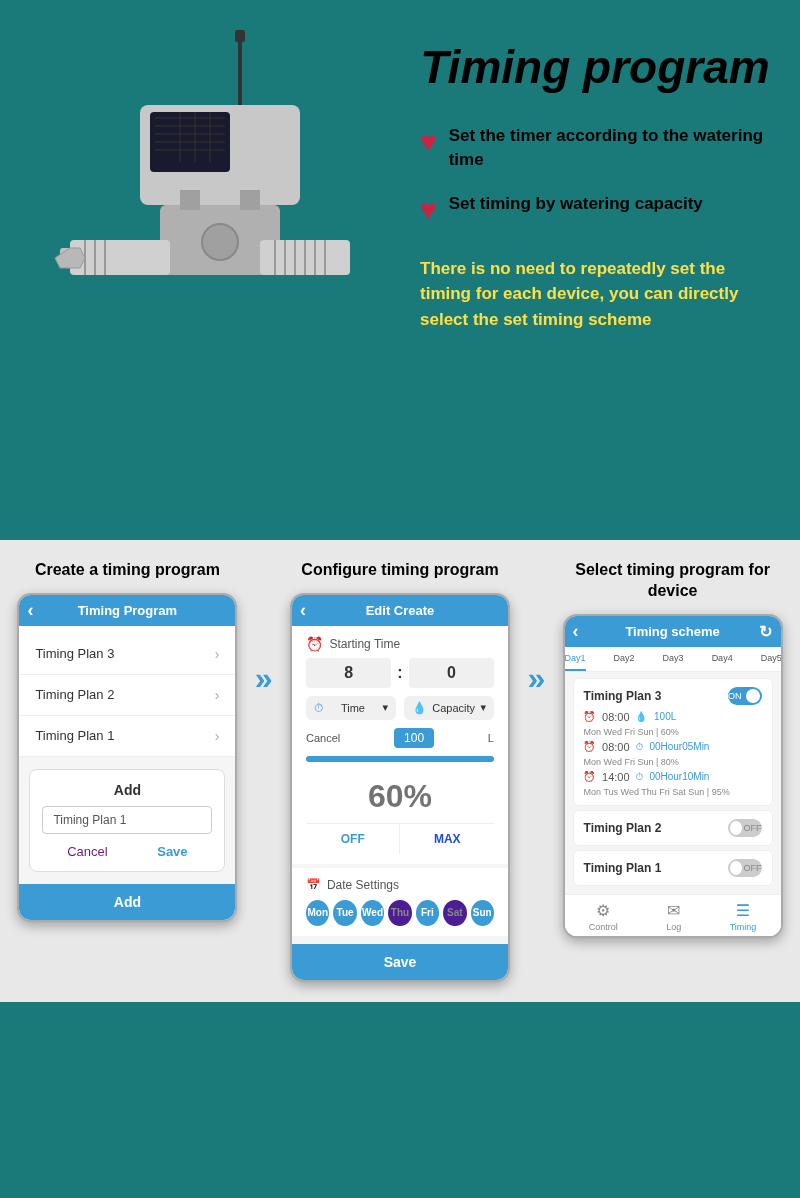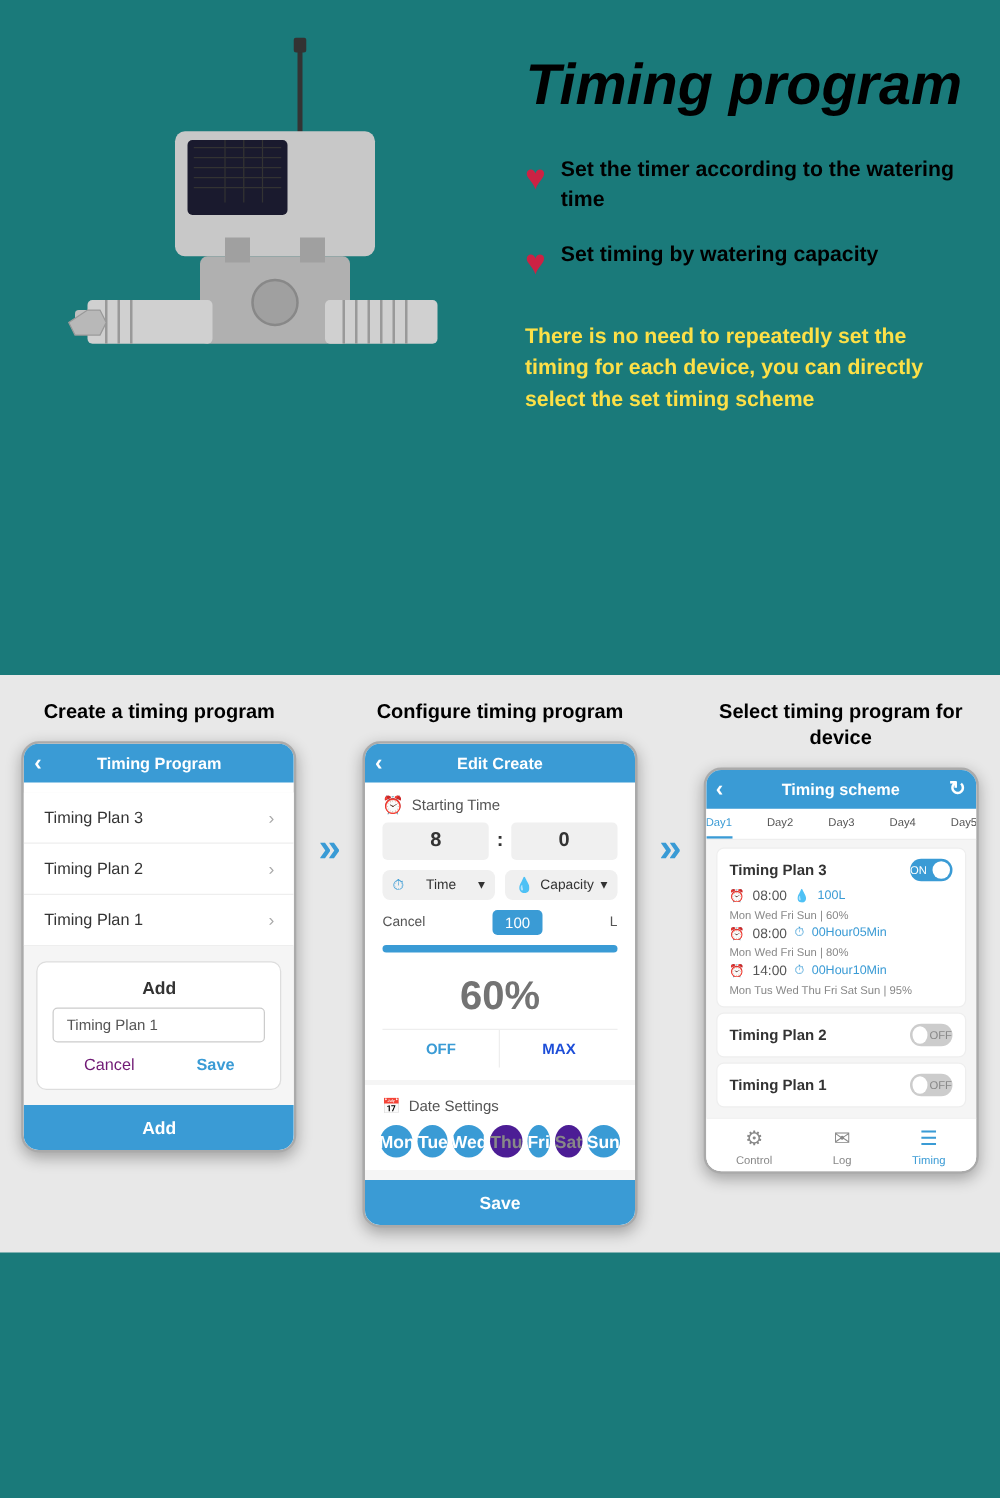--- a/index.html
+++ b/index.html
@@ -366,21 +366,21 @@
       justify-content: center;
     }
 
     .day-circle {
       width: 26px;
       height: 26px;
       border-radius: 50%;
       display: flex;
       align-items: center;
       justify-content: center;
-      font-size: 14px;
+      font-size: 10px;
       font-weight: bold;
     }
 
     .day-active {
       background: #3a9bd5;
       color: #fff;
     }
 
     .day-inactive {
       background: #4c1d95;

